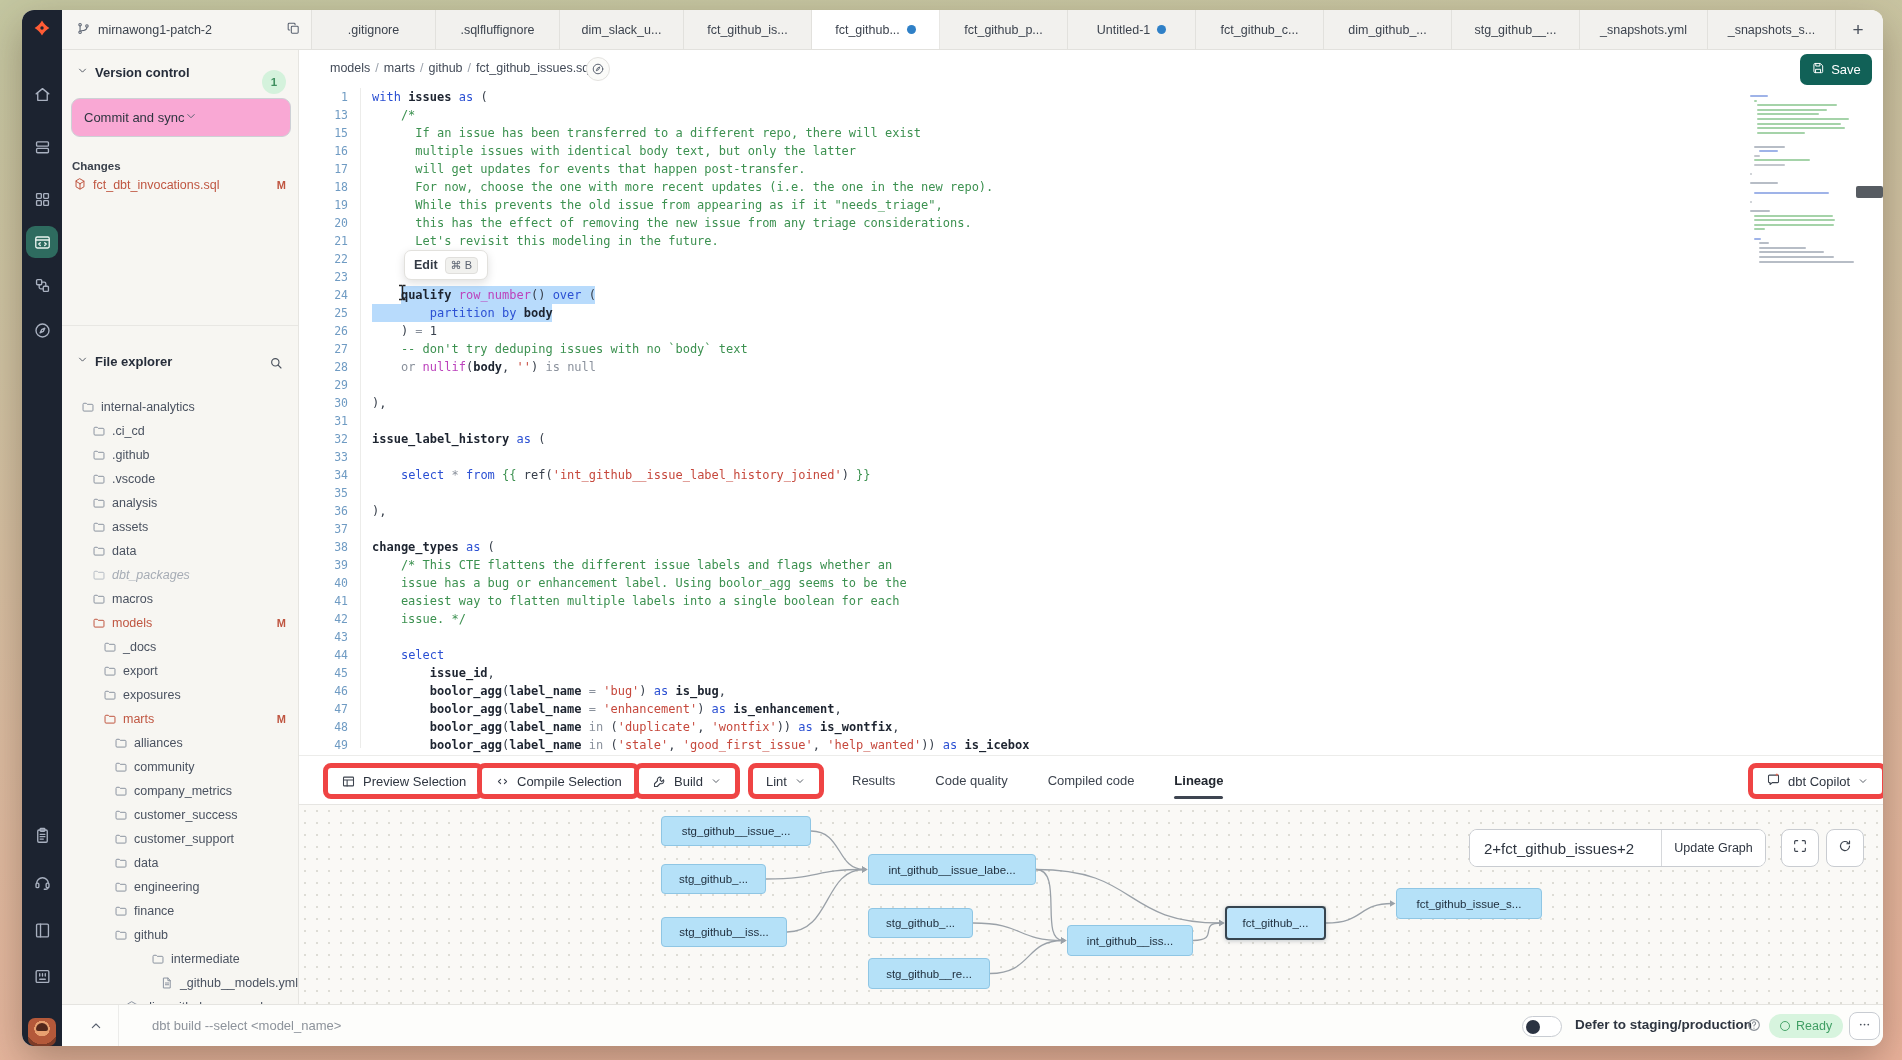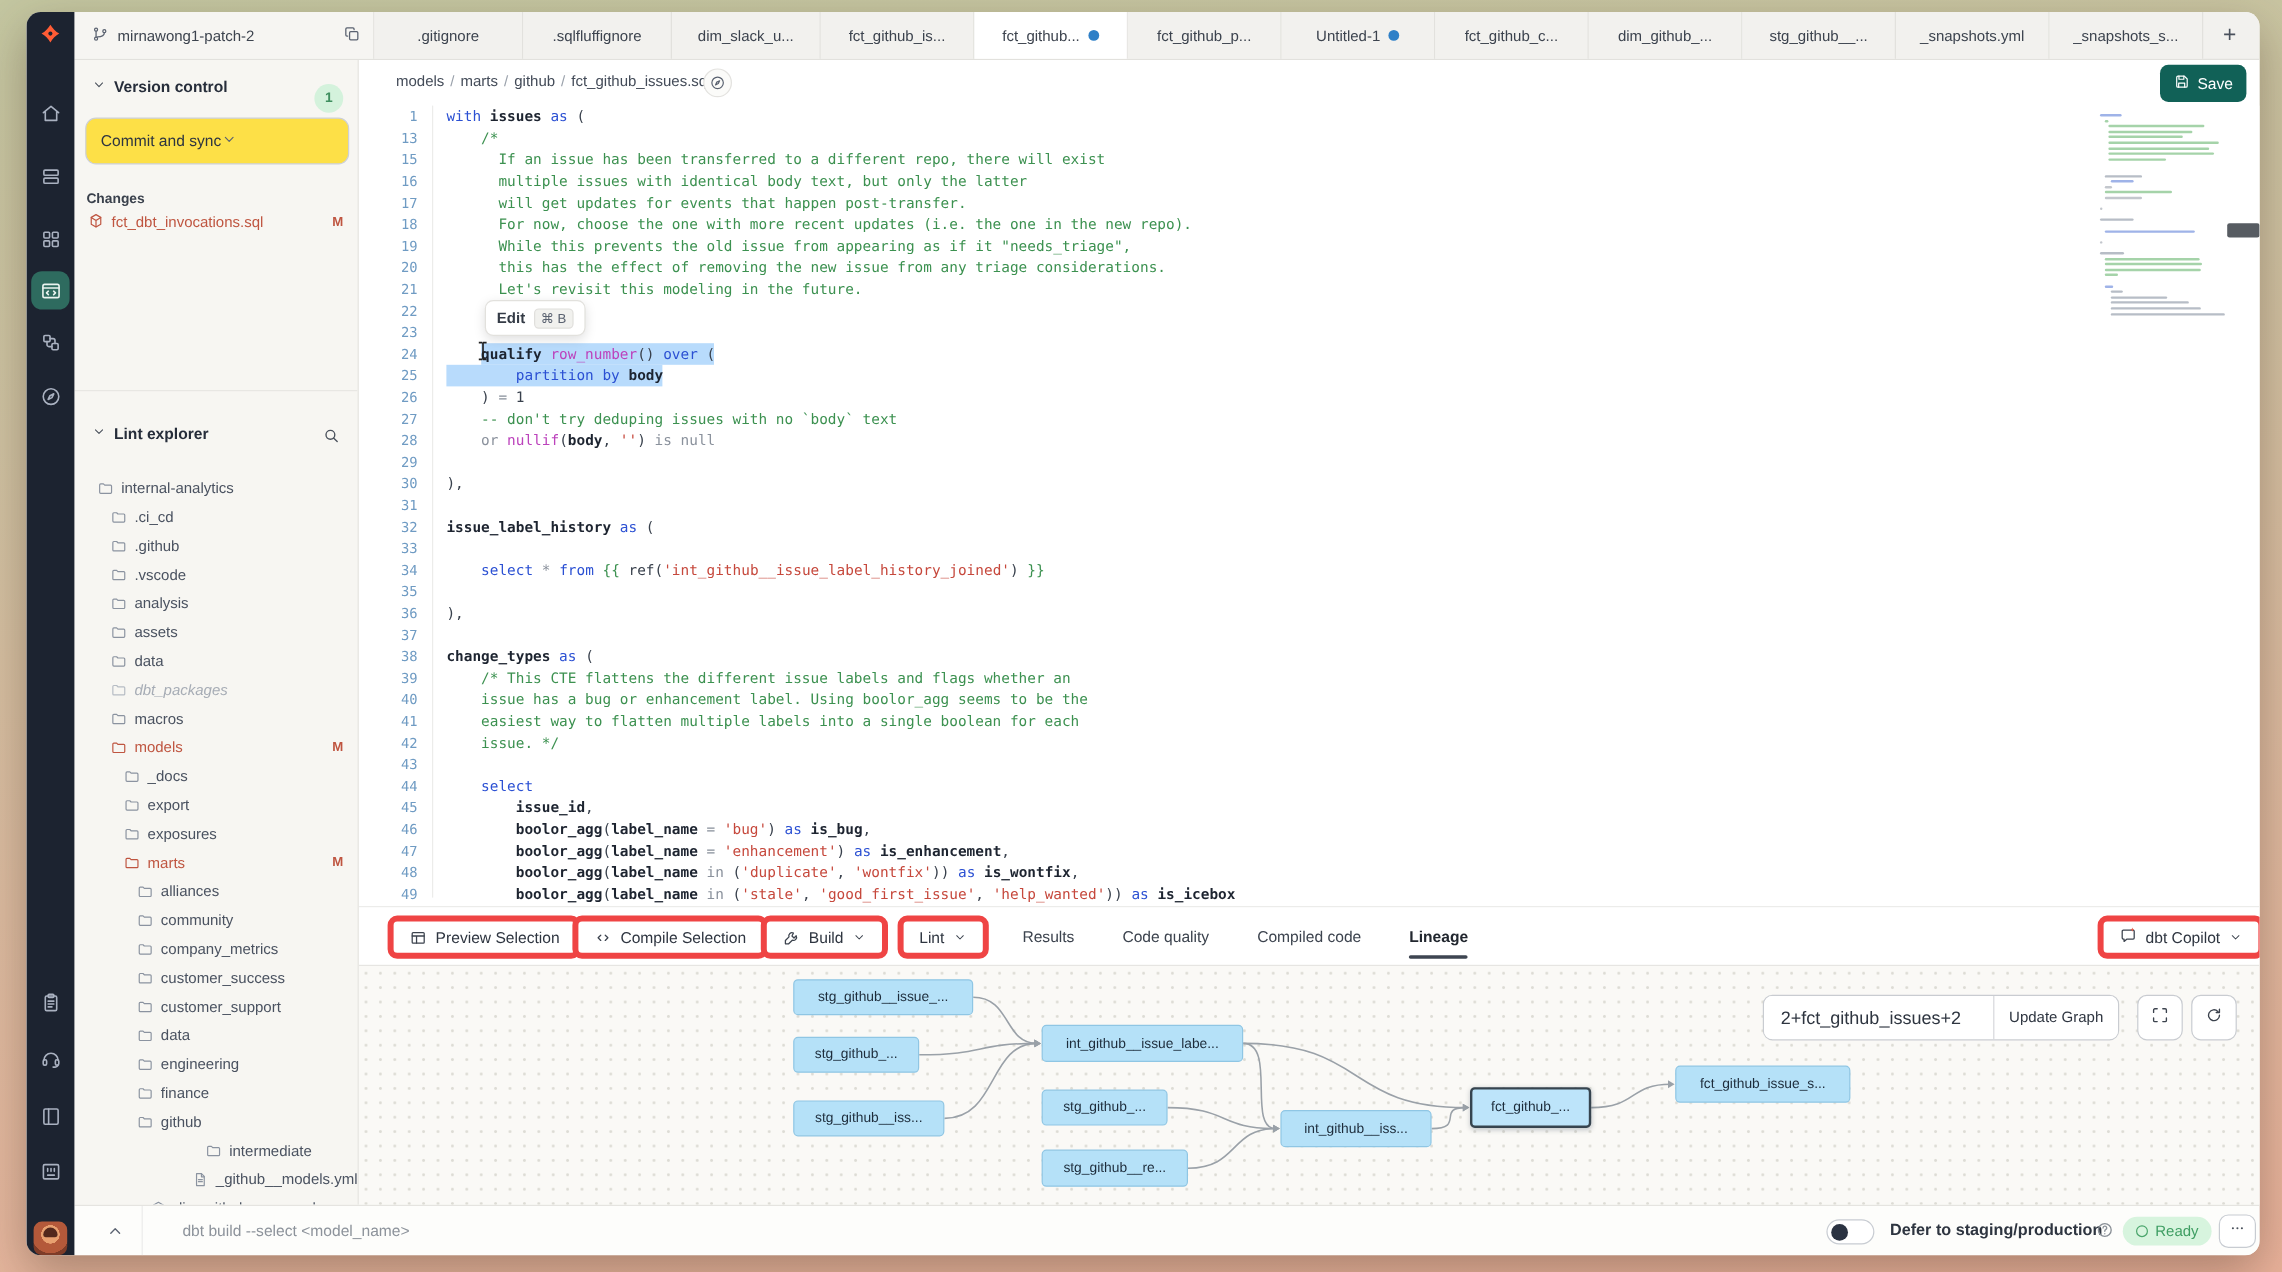--- a/index.html
+++ b/index.html
@@ -35,21 +35,21 @@
   .dot { width:9px; height:9px; border-radius:50%; background:#2f80c7; flex:0 0 auto; }
   .tab-add { width:44px; height:100%; border:none; background:transparent; font-size:19px; color:#4a515c; cursor:pointer; }
 
   
   .side { position:absolute; left:40px; top:40px; width:237px; bottom:42px; background:#f7f6f2; border-right:1px solid #e6e5e1; overflow:hidden; z-index:3; }
   .sec-head { position:absolute; left:0; right:0; height:22px; display:flex; align-items:center; gap:6px; padding-left:14px;
     font-size:13px; font-weight:bold; color:#262d3a; }
   .sec-head .ic { width:13px; height:13px; color:#4a515c; }
   .badge-count { position:absolute; right:12px; top:-2px; width:24px; height:24px; border-radius:50%; background:#d4f2dc;
     color:#3f8f5f; font-size:11.5px; display:flex; align-items:center; justify-content:center; }
-  .commit-btn { position:absolute; left:9px; top:48px; width:220px; height:39px; background:#fde047; border:1px solid #cdd0d5; border-radius:9px;
+  .commit-btn { position:absolute; left:9px; top:48px; width:220px; height:39px; background:#f9a8d4; border:1px solid #cdd0d5; border-radius:9px;
     display:flex; align-items:center; font-size:13px; color:#2e3540; padding:0 12px; cursor:pointer; }
   .commit-btn .ic { width:14px; height:14px; margin-left:auto; color:#5a6270; }
   .mini-label { position:absolute; left:10px; top:110px; font-size:11.5px; font-weight:bold; color:#3a414c; }
   .change-row { position:absolute; left:0; right:0; top:124px; height:22px; display:flex; align-items:center; gap:6px; padding-left:11px;
     font-size:12.5px; color:#bf5540; cursor:pointer; }
   .change-row .ic { width:14px; height:14px; }
   .m-badge { margin-left:auto; margin-right:12px; font-size:11px; font-weight:bold; color:#bf5540; }
   .side-divider { position:absolute; left:0; right:0; top:275px; height:1px; background:#e8e7e3; }
   .search-ic { position:absolute; right:14px; top:305px; width:16px; height:16px; color:#4a515c; cursor:pointer; }
   .tree { position:absolute; left:0; right:0; top:336px; bottom:0; overflow:hidden; }
@@ -292,21 +292,21 @@
               <path d="M12 11.5 18.8 7.4M12 11.5 5.2 7.4M12 11.5v9"></path>
             </svg></span>
         <span>fct_dbt_invocations.sql</span>
         <span class="m-badge">M</span>
       </div>
       <div class="side-divider"></div>
       <div class="sec-head" style="top:300px">
         <span id="feChev"><svg class="ic" style="width:13px;height:13px" viewBox="0 0 24 24">
               <path d="M6.5 9.5 12 15l5.5-5.5"></path>
             </svg></span>
-        <span>Lint explorer</span>
+        <span>File explorer</span>
       </div>
       <span class="search-ic" id="feSearch"><svg class="ic" style="width:16px;height:16px" viewBox="0 0 24 24">
             <circle cx="11" cy="11" r="5.5"></circle>
             <path d="M15.2 15.2 19.5 19.5"></path>
           </svg></span>
       <div class="tree" id="tree">
           <div class="titem" style="top: 9px; padding-left: 19px;">
             <svg class="ic" style="width:14px;height:14px" viewBox="0 0 24 24">
               <path d="M3.5 7c0-.8.6-1.4 1.4-1.4h4l1.8 1.8h8.4c.8 0 1.4.6 1.4 1.4v8.8c0 .8-.6 1.4-1.4 1.4H4.9c-.8 0-1.4-.6-1.4-1.4z"></path>
             </svg>
@@ -439,21 +439,21 @@
               <path d="M3.5 7c0-.8.6-1.4 1.4-1.4h4l1.8 1.8h8.4c.8 0 1.4.6 1.4 1.4v8.8c0 .8-.6 1.4-1.4 1.4H4.9c-.8 0-1.4-.6-1.4-1.4z"></path>
             </svg>
             <span>finance</span>
           </div>
           <div class="titem" style="top: 537px; padding-left: 52px;">
             <svg class="ic" style="width:14px;height:14px" viewBox="0 0 24 24">
               <path d="M3.5 7c0-.8.6-1.4 1.4-1.4h4l1.8 1.8h8.4c.8 0 1.4.6 1.4 1.4v8.8c0 .8-.6 1.4-1.4 1.4H4.9c-.8 0-1.4-.6-1.4-1.4z"></path>
             </svg>
             <span>github</span>
           </div>
-          <div class="titem" style="top: 561px; padding-left: 89px; margin-left: 20px;">
+          <div class="titem" style="top: 561px; padding-left: 89px;">
             <svg class="ic" style="width:14px;height:14px" viewBox="0 0 24 24">
               <path d="M3.5 7c0-.8.6-1.4 1.4-1.4h4l1.8 1.8h8.4c.8 0 1.4.6 1.4 1.4v8.8c0 .8-.6 1.4-1.4 1.4H4.9c-.8 0-1.4-.6-1.4-1.4z"></path>
             </svg>
             <span>intermediate</span>
           </div>
           <div class="titem" style="top: 585px; padding-left: 63px; justify-content: flex-end;">
             <svg class="ic" style="width:14px;height:14px" viewBox="0 0 24 24">
               <path d="M6.5 3.5h7l4 4v13h-11z"></path>
               <path d="M13.5 3.5V8h4M9.2 12h5.6M9.2 15h5.6"></path>
             </svg>

